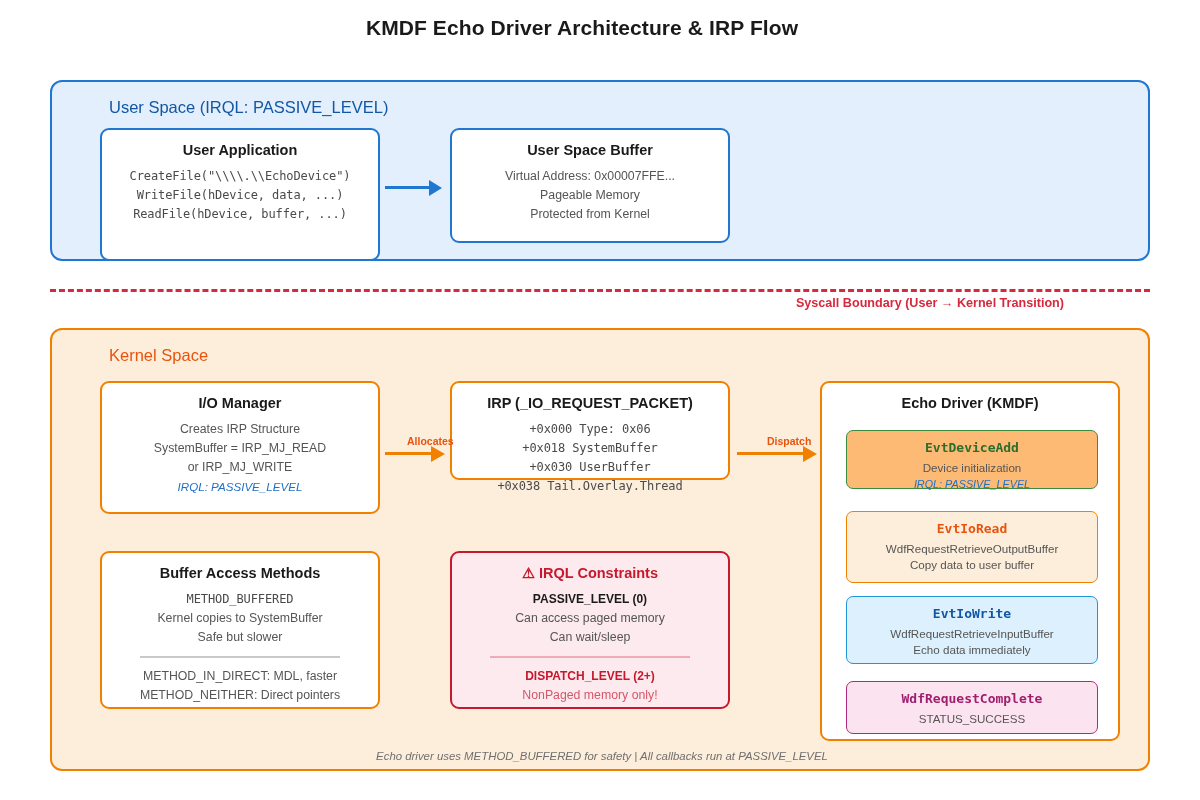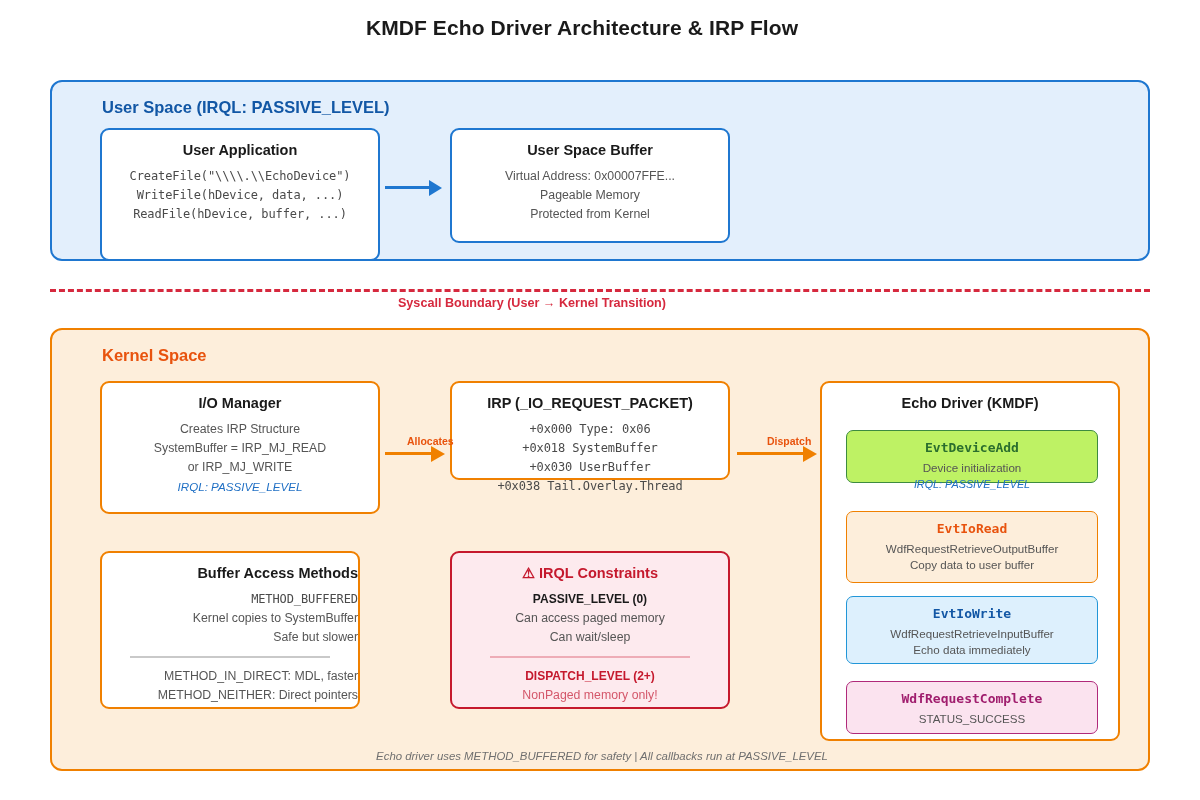--- a/index.html
+++ b/index.html
@@ -46,24 +46,24 @@
   .zone-kernel {
     left: 50px;
     top: 328px;
     width: 1100px;
     height: 443px;
     background: #fdeedb;
     border: 2.2px solid #f08000;
   }
   .zone-label {
     position: absolute;
-    left: 50px;
+    left: 57px;
     top: 16px;
     font-size: 16.5px;
-    font-weight: bold;
+    font-weight: normal;
   }
   .zone-user .zone-label { color: #1257a5; }
   .zone-kernel .zone-label { color: #e8530e; }
 
   
   .card {
     position: absolute;
     box-sizing: border-box;
     background: #ffffff;
     border-radius: 9px;
@@ -148,30 +148,30 @@
     top: 289px;
     width: 1100px;
     height: 0;
     border-top: 3.4px dashed #d6293e;
   }
   #syscall-label {
     position: absolute;
     left: 0;
     top: 296px;
     width: 1064px;
-    text-align: center;
+    text-align: right;
     font-size: 12.6px;
     font-weight: bold;
     color: #d6293e;
   }
 
   
   #card-io-manager { left: 100px; top: 381px; width: 280px; height: 133px; }
   #card-irp        { left: 450px; top: 381px; width: 280px; height: 99px; }
-  #card-buffer     { left: 100px; top: 551px; width: 260px; height: 158px; text-align: right; }
+  #card-buffer     { left: 100px; top: 551px; width: 280px; height: 158px; }
   #card-irql       { left: 450px; top: 551px; width: 280px; height: 158px;
                      background: #fdeaee; border: 2.2px solid #c5192d; }
   #card-driver     { left: 820px; top: 381px; width: 300px; height: 360px;
                      padding-top: 12px; }
 
   .divider {
     height: 1.6px;
     background: #c9c9c9;
     margin: 9px auto 9px auto;
     width: 200px;
@@ -212,22 +212,22 @@
     color: #555555;
     line-height: 16px;
   }
   .subcard-line.irql {
     color: #1f6fc4;
     font-style: italic;
     font-size: 10.8px;
   }
 
   #sub-devadd {
-    top: 47px; height: 53px;
-    background: #bef264; border: 1.8px solid #3d8b40;
+    top: 47px; height: 59px;
+    background: #fdba74; border: 1.8px solid #3d8b40;
   }
   #sub-devadd .subcard-title { color: #2b6e2e; }
 
   #sub-ioread {
     top: 128px; height: 72px;
     background: #fdeedb; border: 1.8px solid #f08000;
   }
   #sub-ioread .subcard-title { color: #e8530e; }
 
   #sub-iowrite {

